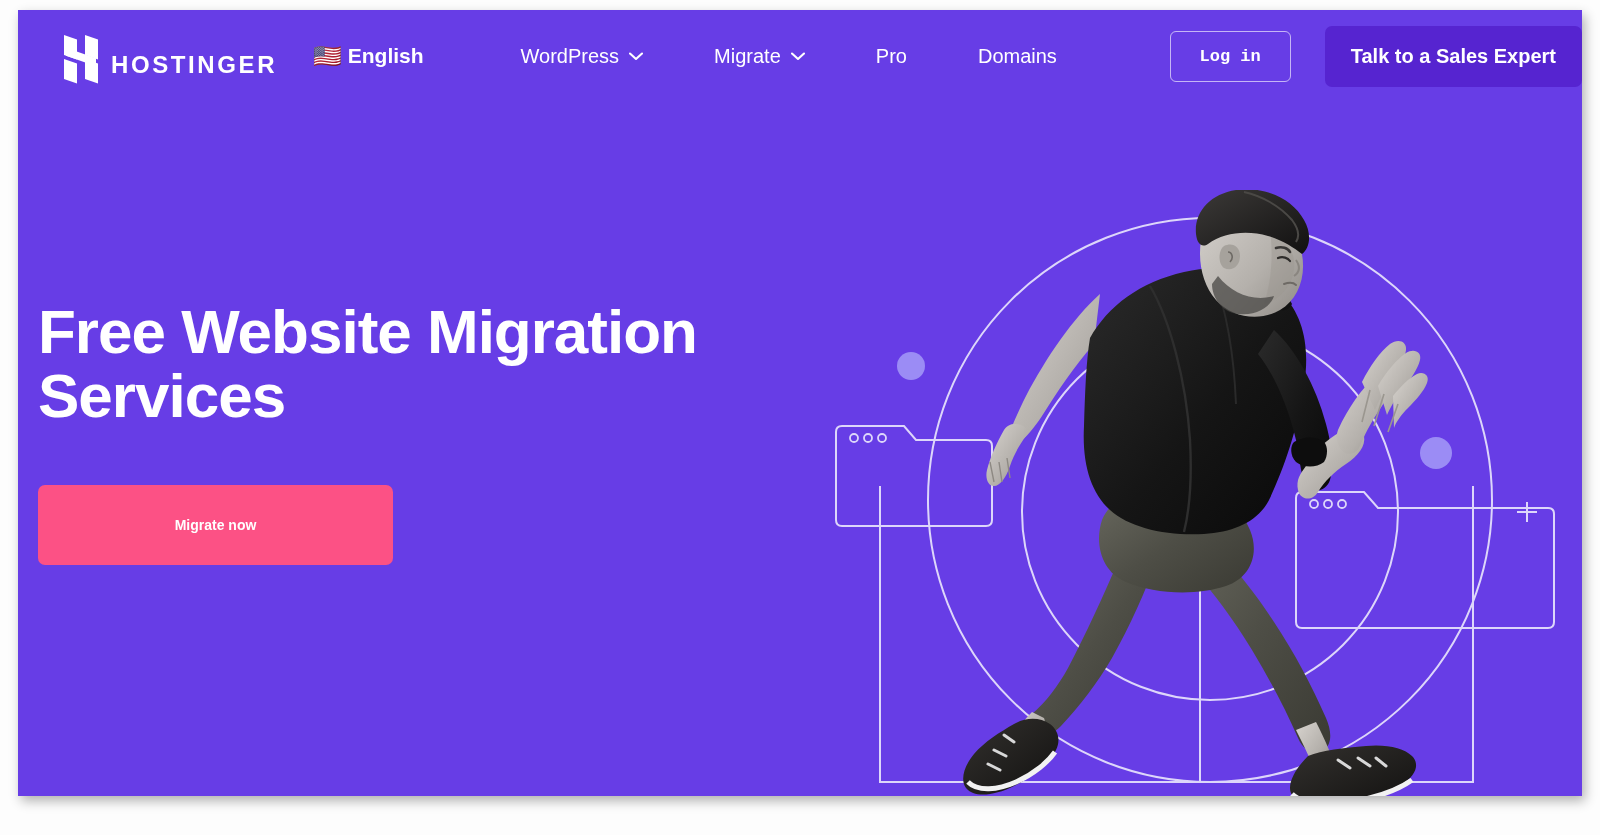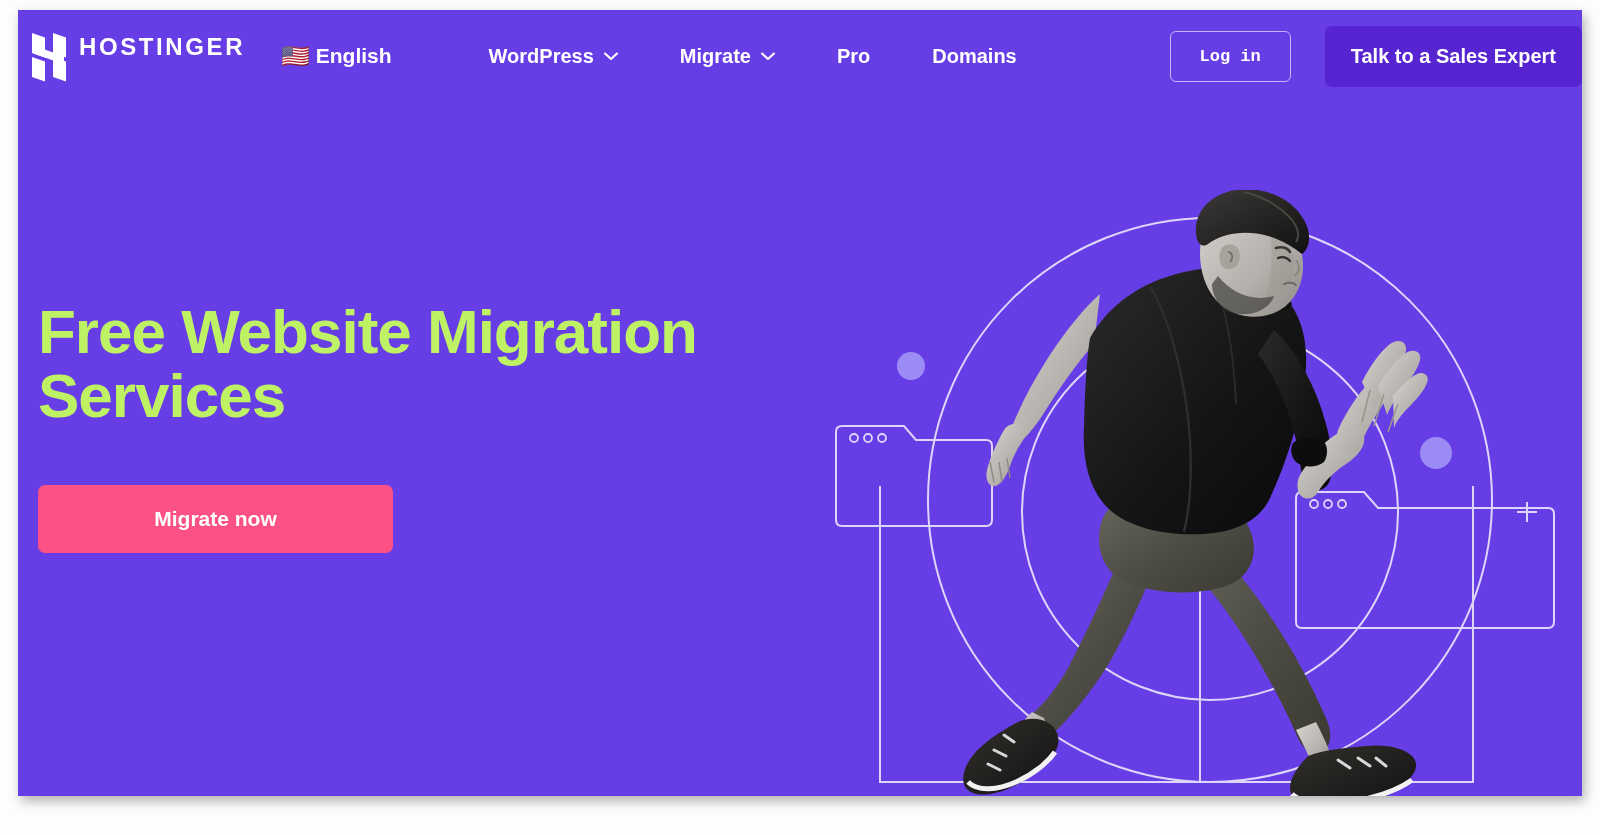--- a/index.html
+++ b/index.html
@@ -39,22 +39,23 @@
     width: 1564px;
     height: 92px;
     display: flex;
     align-items: center;
     box-sizing: border-box;
     padding-left: 14px;
   }
 
   .brand-block {
     display: flex;
-    align-items: flex-start;
+    align-items: flex-end;
     height: 46px;
+    margin-left: 32px;
   }
 
   .brand-mark {
     width: 34px;
     height: 44px;
     position: relative;
     margin-right: 13px;
     flex: none;
   }
   .brand-mark span {
@@ -91,22 +92,21 @@
     color: #ffffff;
     font-size: 21px;
     font-weight: bold;
     text-align: center;
   }
 
   #main-nav {
     display: flex;
     align-items: flex-end;
     margin-left: 70px;
-    gap: 8px;
-    font-weight: bold;
+    gap: 17px;
   }
   .nav-item {
     display: flex;
     align-items: center;
     color: #ffffff;
     font-size: 20px;
     padding: 6px 27px;
     white-space: nowrap;
     cursor: pointer;
   }
@@ -152,47 +152,47 @@
   }
 
   
   #hero-copy {
     position: absolute;
     left: 20px;
     top: 290px;
     width: 680px;
   }
   #hero-title {
-    color: #bef264;
+    color: #ffffff;
     font-size: 62px;
     line-height: 1.04;
     font-weight: bold;
     letter-spacing: -1px;
     margin: 0;
     white-space: pre-line;
   }
   #hero-sub {
     color: #f0ecff;
     font-size: 21px;
     line-height: 1.5;
     margin: 45px 0 0 0;
     max-width: 620px;
     white-space: pre-line;
   }
   #migrate-button {
     margin-top: 56px;
     display: inline-block;
     background: #fc5185;
     color: #ffffff;
-    font-size: 21px;
+    font-size: 14px;
     font-weight: bold;
     border: none;
     border-radius: 7px;
     width: 355px;
-    height: 68px;
+    height: 80px;
     cursor: pointer;
     font-family: "Liberation Sans", sans-serif;
   }
 
   
   #hero-illustration {
     position: absolute;
     left: 800px;
     top: 180px;
     width: 764px;

